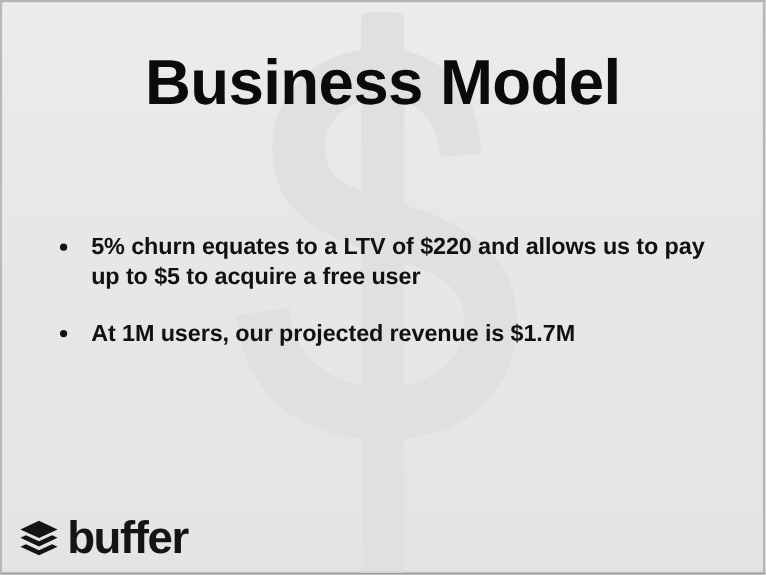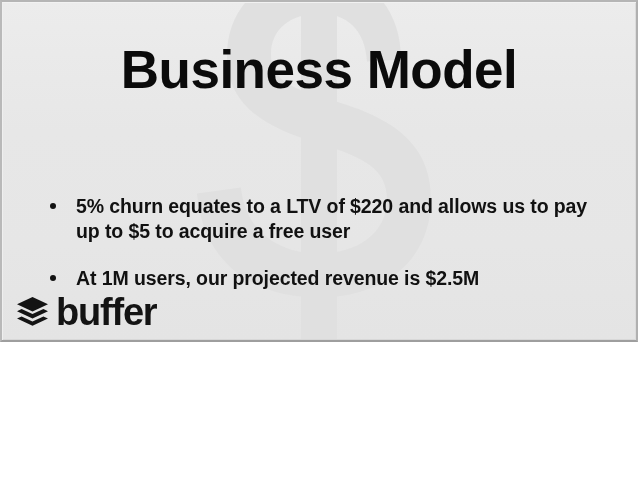--- a/index.html
+++ b/index.html
@@ -7,21 +7,21 @@
     padding: 0;
     background: #ffffff;
   }
   body {
     font-family: "Liberation Sans", sans-serif;
   }
 
   .slide {
     position: relative;
     width: 638px;
-    height: 342px;
+    height: 479px;
     overflow: hidden;
     background: #e8e8e8;
     box-sizing: border-box;
     border-top: 2px solid #b5b5b5;
     border-left: 2px solid #b9b9b9;
     border-right: 2px solid #b0b0b0;
     border-bottom: 2px solid #9e9e9e;
   }
 
   
@@ -167,21 +167,21 @@
       <span class="bullet-dot">
           <i></i>
         </span>
       <span class="bullet-text">5% churn equates to a LTV of $220 and allows us to pay up to $5 to acquire a free user</span>
     </div>
 
     <div class="bullet-row">
       <span class="bullet-dot">
           <i></i>
         </span>
-      <span class="bullet-text">At 1M users, our projected revenue is $2.5M</span>
+      <span class="bullet-text">At 1M users, our projected revenue is $1.7M</span>
     </div>
 
   </div>
 
   <div class="logo">
     <span class="logo-mark">
       <svg width="33" height="32" viewBox="0 0 33 32" xmlns="http://www.w3.org/2000/svg" aria-hidden="true">
         <g fill="#141414">
           <path d="M16.5 1 L32 8.2 L16.5 15.4 L1 8.2 Z"></path>
           <path d="M1 15.2 L5.6 13.1 L16.5 18.1 L27.4 13.1 L32 15.2 L16.5 22.4 Z"></path>

